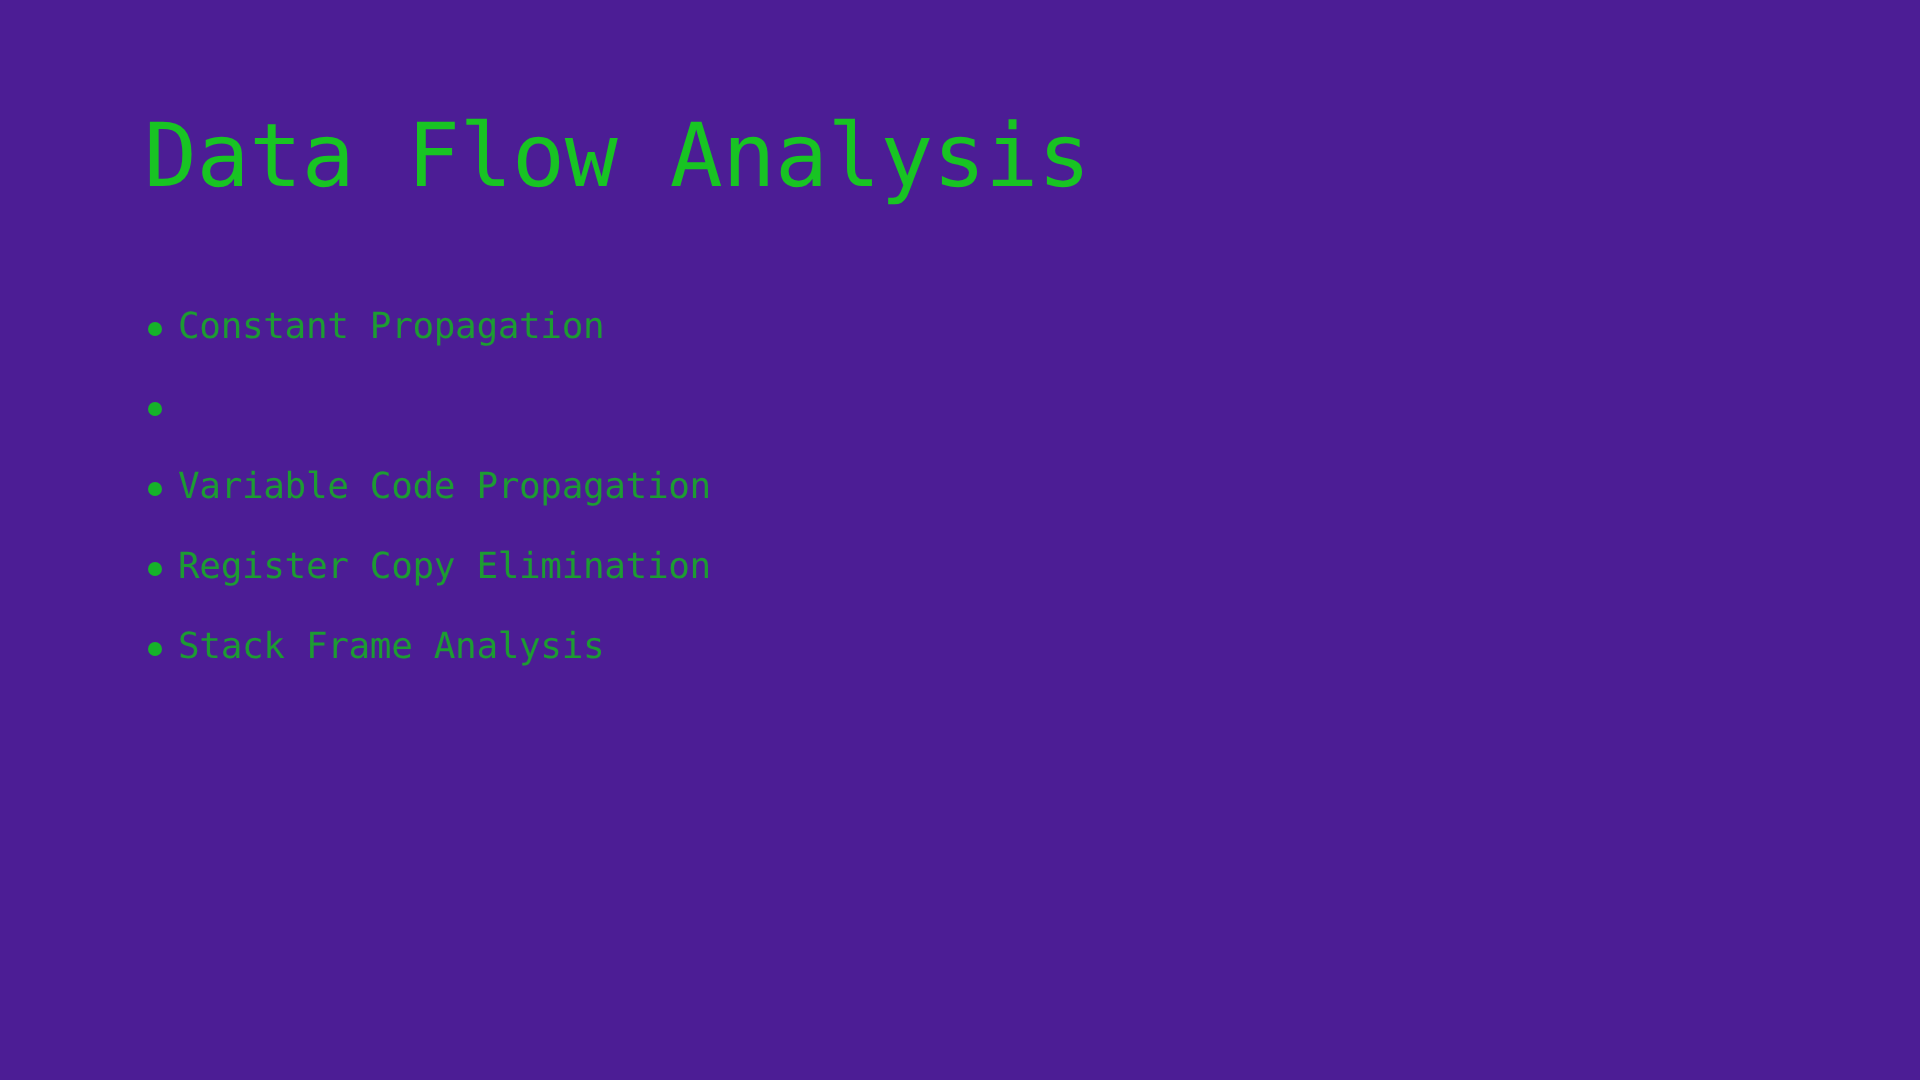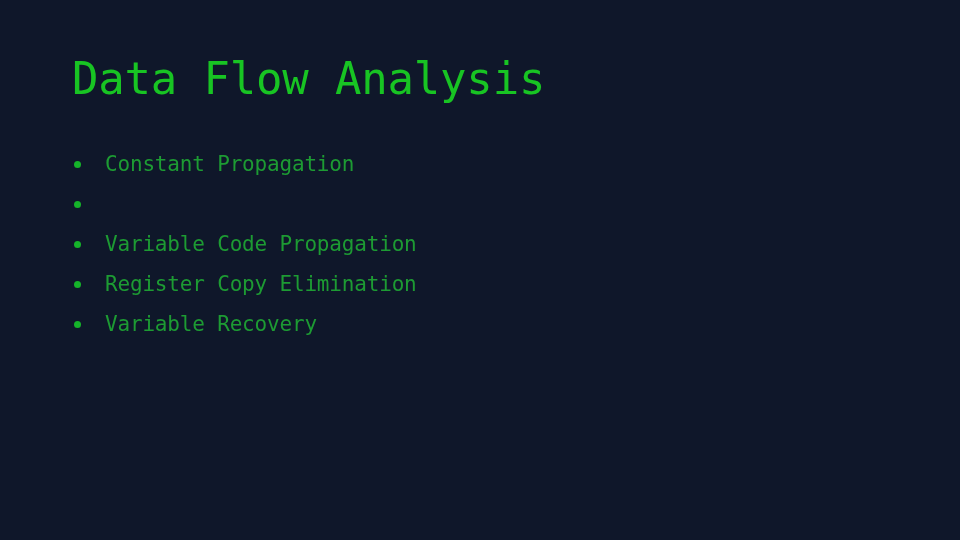--- a/index.html
+++ b/index.html
@@ -6,21 +6,21 @@
   html, body {
     margin: 0;
     padding: 0;
     background: #000000;
   }
 
   #slide {
     position: relative;
     width: 960px;
     height: 540px;
-    background: #0f172a;
+    background: #4c1d95;
     overflow: hidden;
     font-family: "DejaVu Sans Mono", "Liberation Mono", monospace;
     -webkit-font-smoothing: antialiased;
   }
 
   
   #slide-title {
     position: absolute;
     left: 72px;
     top: 56px;
@@ -60,23 +60,23 @@
     height: 7px;
     margin-left: 2px;
     margin-right: 0px;
     border-radius: 50%;
     background: #15b32a;
     display: inline-block;
   }
 
   .bullet-text {
     flex: 0 1 auto;
-    margin-left: 24px;
+    margin-left: 8px;
     font-family: "DejaVu Sans Mono", "Liberation Mono", monospace;
-    font-size: 21px;
+    font-size: 18px;
     line-height: 30px;
     font-weight: 400;
     letter-spacing: -0.18px;
     color: #1d9b33;
     white-space: pre;
   }
 </style>
 </head>
 <body>
 
@@ -98,22 +98,22 @@
     <li class="bullet-row">
       <span class="bullet-marker"></span>
       <span class="bullet-text">Variable Code Propagation</span>
     </li>
 
     <li class="bullet-row">
       <span class="bullet-marker"></span>
       <span class="bullet-text">Register Copy Elimination</span>
     </li>
 
+    <li class="bullet-row">
+      <span class="bullet-marker"></span>
+      <span class="bullet-text">Stack Frame Analysis</span>
+    </li>
 
 
-    <li class="bullet-row">
-      <span class="bullet-marker"></span>
-      <span class="bullet-text">Variable Recovery</span>
-    </li>
 
   </ul>
 
 </div>
 
 </body></html>

